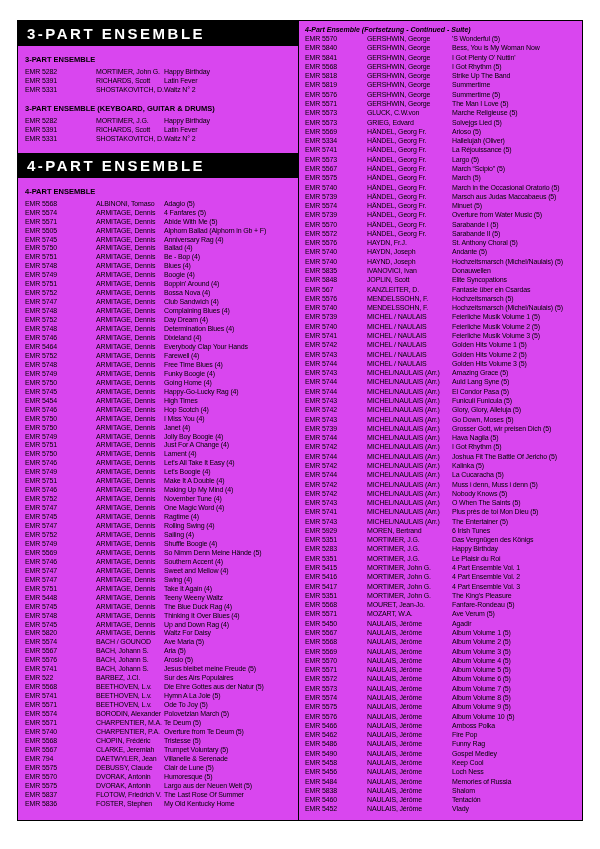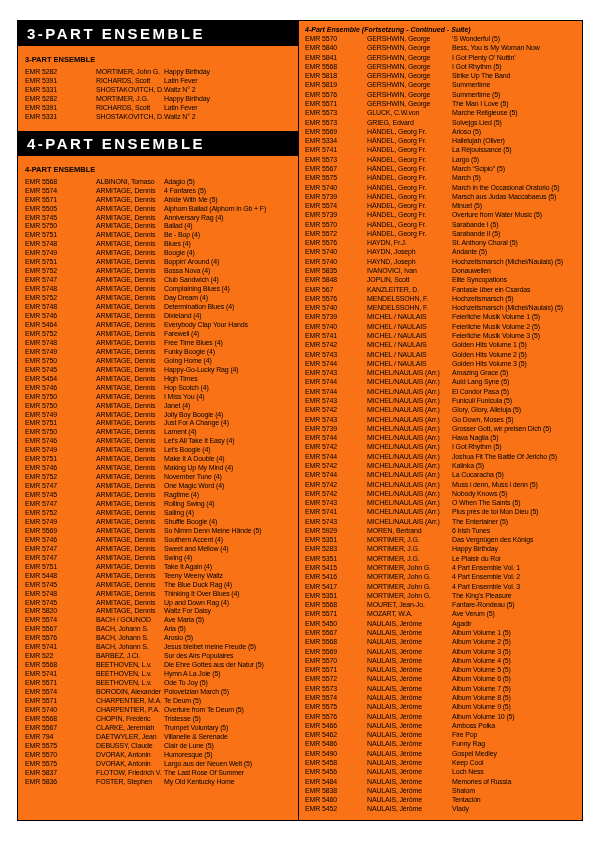--- a/index.html
+++ b/index.html
@@ -16,21 +16,21 @@
   }
   .content-box {
     position: absolute;
     left: 17px;
     top: 20px;
     width: 564px;
     height: 799px;
     border: 1.5px solid #000;
     display: flex;
     overflow: hidden;
-    background: #f97316;
+    background: #d946ef;
   }
   .col-left {
     width: 280px;
     flex: none;
     border-right: 1.5px solid #000;
     overflow: hidden;
   }
   .col-right {
     flex: 1;
     padding-top: 3px;
@@ -105,20 +105,21 @@
           </div>
           <div class="row">
             <span class="c-ref">EMR 5331</span>
             <span class="c-comp">SHOSTAKOVITCH, D.</span>
             <span class="c-title">Waltz N° 2</span>
           </div>
         </div>
     </div>
 
     <div>
+      <div class="subheading">3-PART ENSEMBLE (KEYBOARD, GUITAR &amp; DRUMS)</div>
       <div>
           <div class="row">
             <span class="c-ref">EMR 5282</span>
             <span class="c-comp">MORTIMER, J.G.</span>
             <span class="c-title">Happy Birthday</span>
           </div>
           <div class="row">
             <span class="c-ref">EMR 5391</span>
             <span class="c-comp">RICHARDS, Scott</span>
             <span class="c-title">Latin Fever</span>

